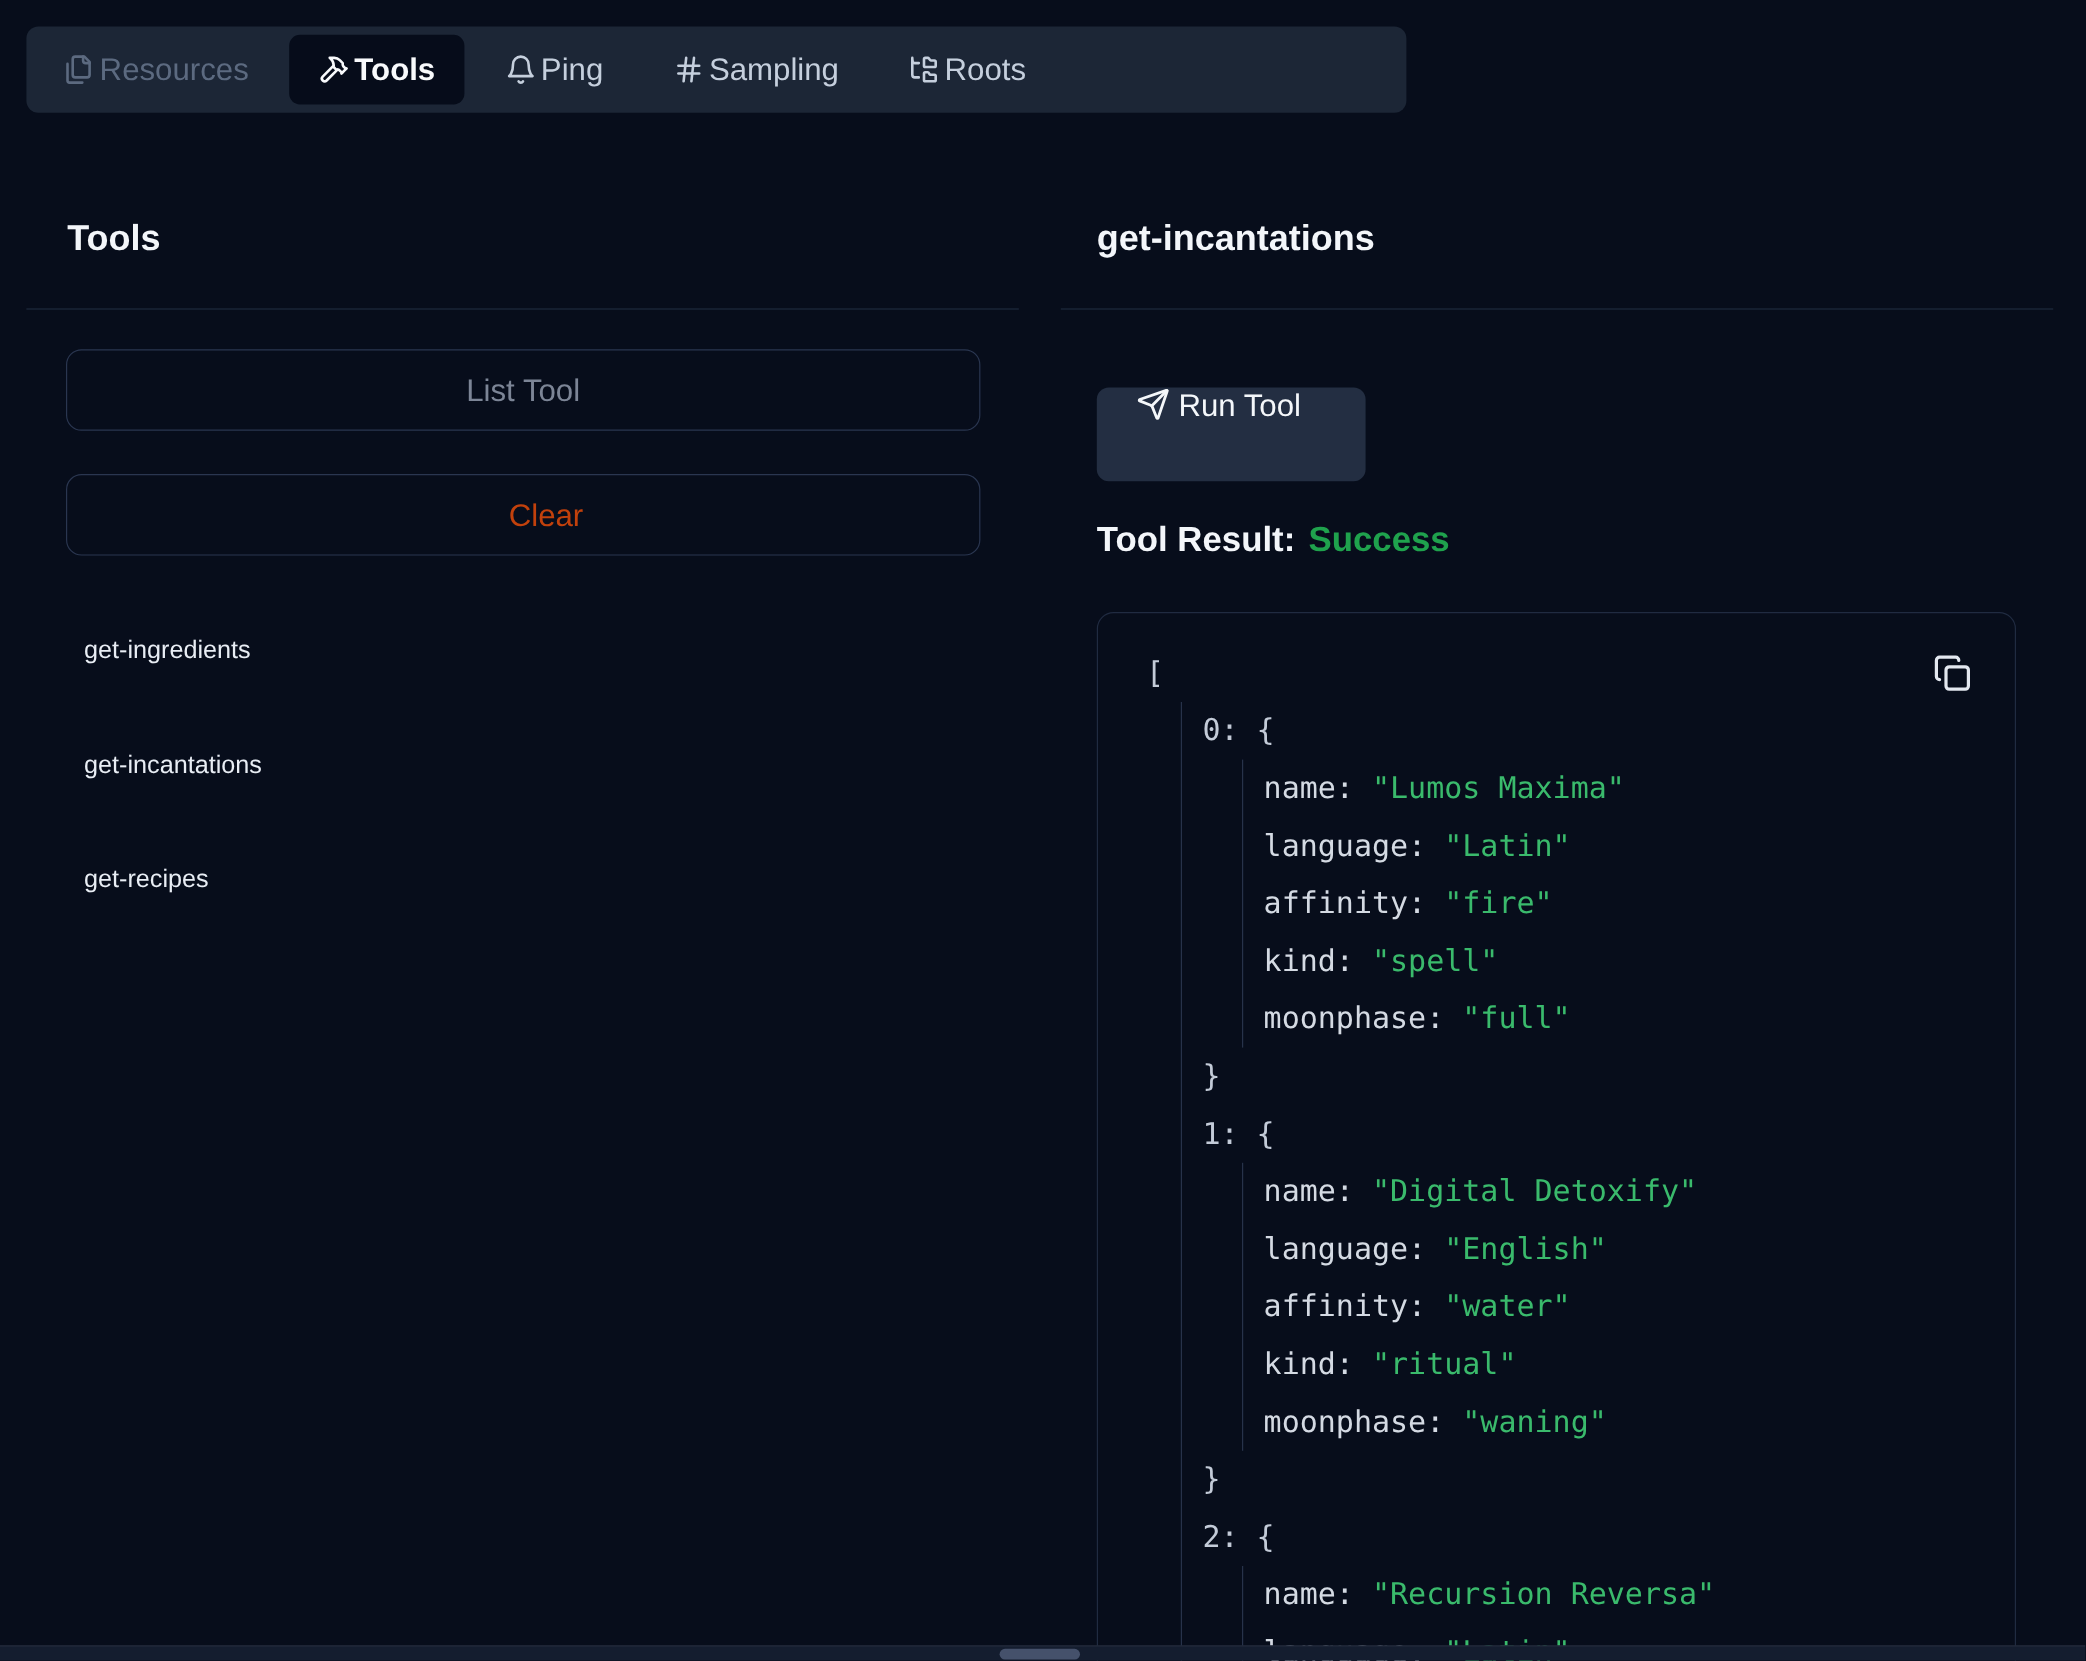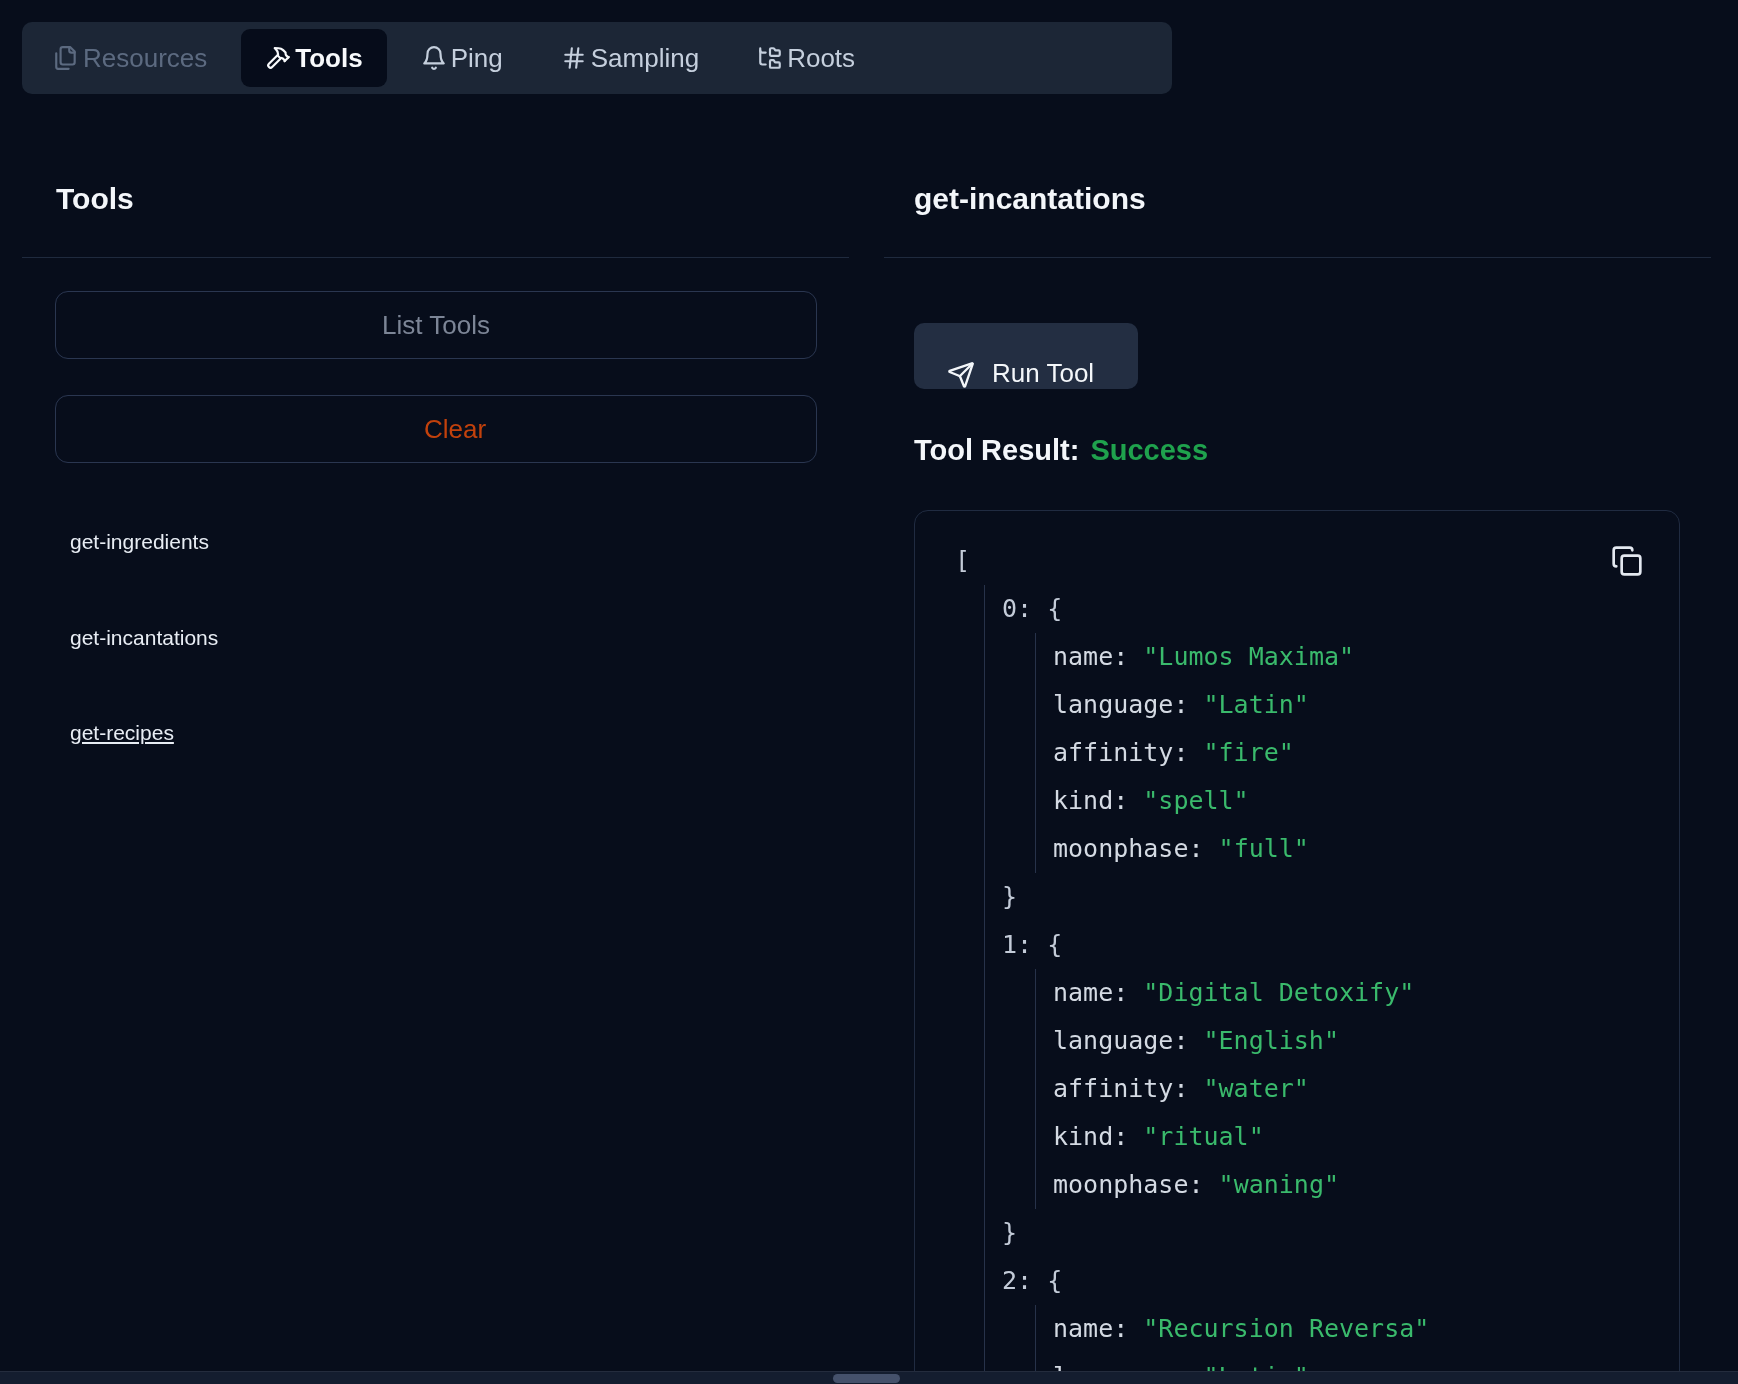--- a/index.html
+++ b/index.html
@@ -43,23 +43,23 @@
   #clear-btn      { top:395px; color:#c2410c;padding-left:38px; }
 
   .tool-list { position:absolute; left:0; top:0; list-style:none; }
   .tool-item {
     position:absolute; left:70px; height:36px; line-height:36px;
     font-size:21px; color:#e8edf4; cursor:pointer; white-space:nowrap;
   }
 
   
   .run-btn {
-    position:absolute; left:914px; top:323px; width:224px; height:66px;
+    position:absolute; left:914px; top:323px; width:224px; height:78px;
     background:#232e42; border:none; border-radius:10px; cursor:pointer;
-    display:flex; align-items:flex-end; gap:17px; padding:0 0 0 33px;
+    display:flex; align-items:flex-start; gap:7px; padding:0 0 0 33px;
     font-family:inherit; font-size:26px; color:#f4f7fa;
   }
   .result-line { position:absolute; left:914px; top:434px; font-size:29px; font-weight:700; }
   .result-line .status { margin-left:11px; }
 
   .json-box {
     position:absolute; left:914px; top:510px; width:766px; height:920px;
     border:1px solid #202b41; border-radius:14px;
     padding:26px 36px 26px 40px;
   }
@@ -139,27 +139,27 @@
         <path d="M3 3v13a2 2 0 0 0 2 2h3"></path>
       </svg>
     </span>
     <span>Roots</span>
   </button>
 </nav>
 
 <h2 class="panel-title" id="left-title">Tools</h2>
 <div class="divider" id="left-divider"></div>
 
-<button class="ghost-btn" id="list-tools-btn">List Tools</button>
+<button class="ghost-btn" id="list-tools-btn">List Tool</button>
 <button class="ghost-btn" id="clear-btn">Clear</button>
 
 <ul class="tool-list">
   <li class="tool-item" style="top:524px;">get-ingredients</li>
   <li class="tool-item" style="top:620px;">get-incantations</li>
-  <li class="tool-item" style="top:715px;text-decoration:underline;">get-recipes</li>
+  <li class="tool-item" style="top:715px;">get-recipes</li>
 </ul>
 
 <h2 class="panel-title" id="right-title">get-incantations</h2>
 <div class="divider" id="right-divider"></div>
 
 <button class="run-btn">
   <span>
     <svg class="icon-svg" width="28" height="28" viewBox="0 0 24 24">
       <path d="M14.536 21.686a.5.5 0 0 0 .937-.024l6.5-19a.496.496 0 0 0-.635-.635l-19 6.5a.5.5 0 0 0-.024.937l7.93 3.18a2 2 0 0 1 1.112 1.11z"></path>
       <path d="m21.854 2.147-10.94 10.939"></path>

